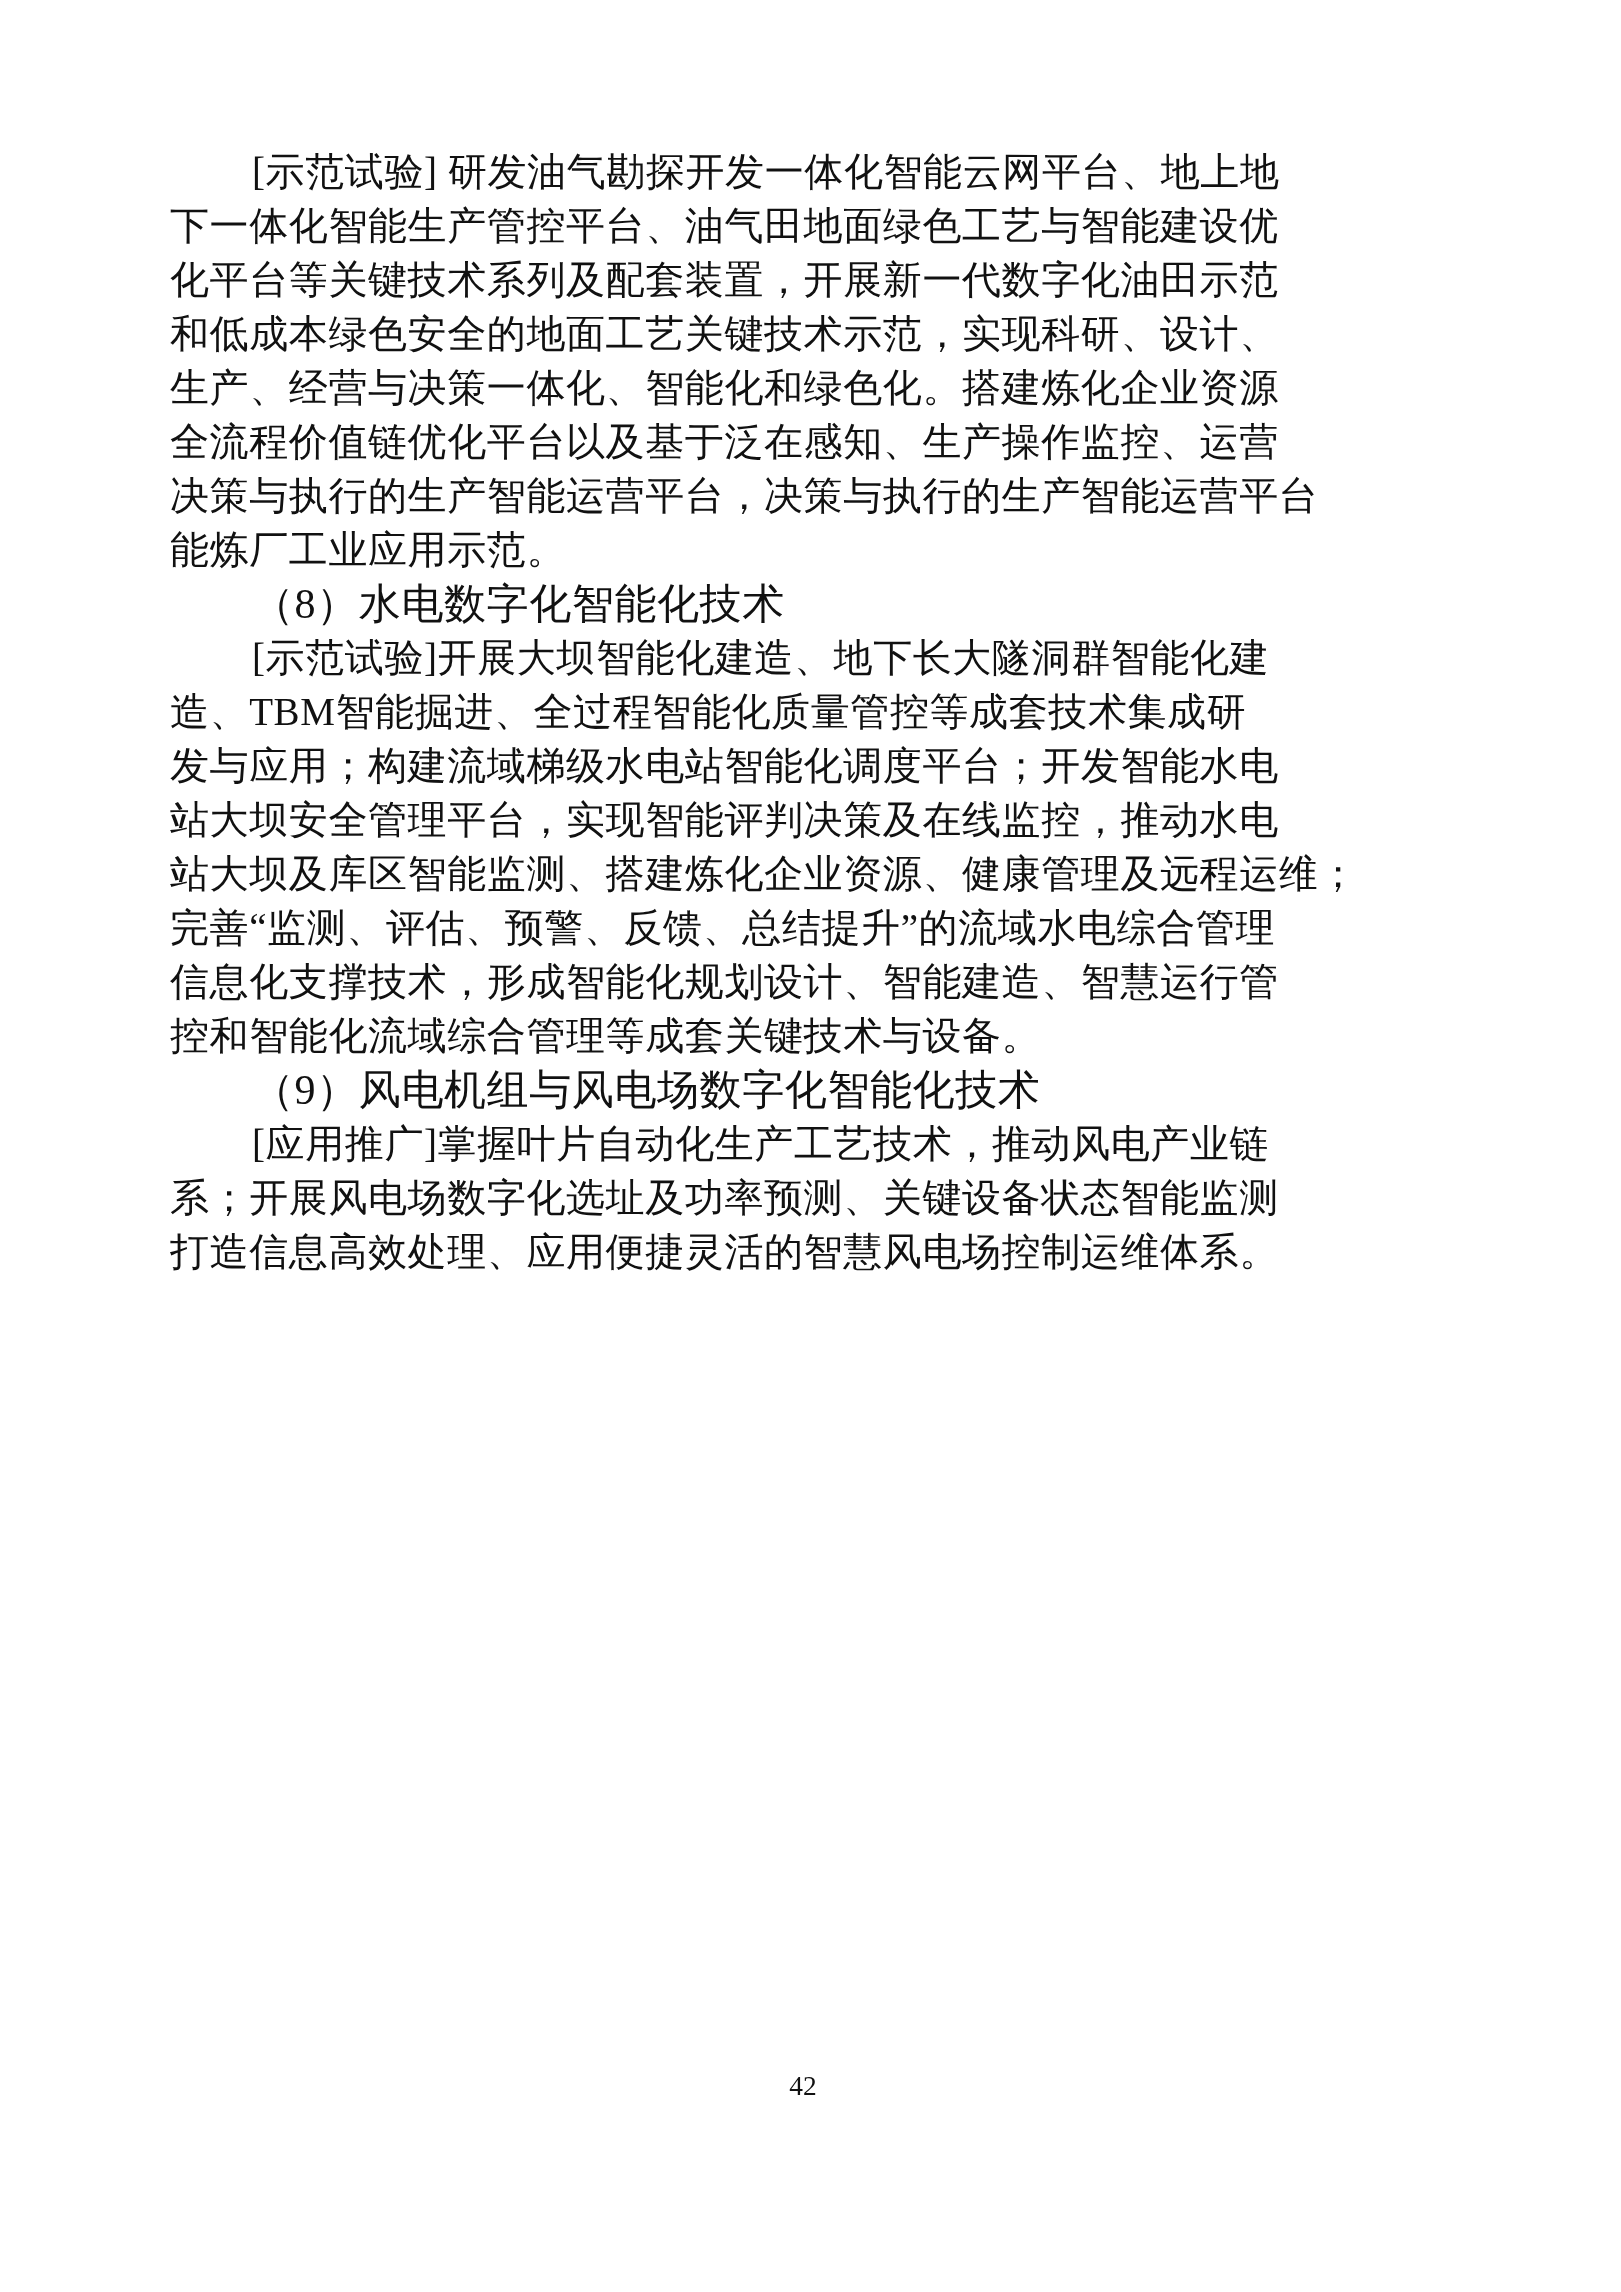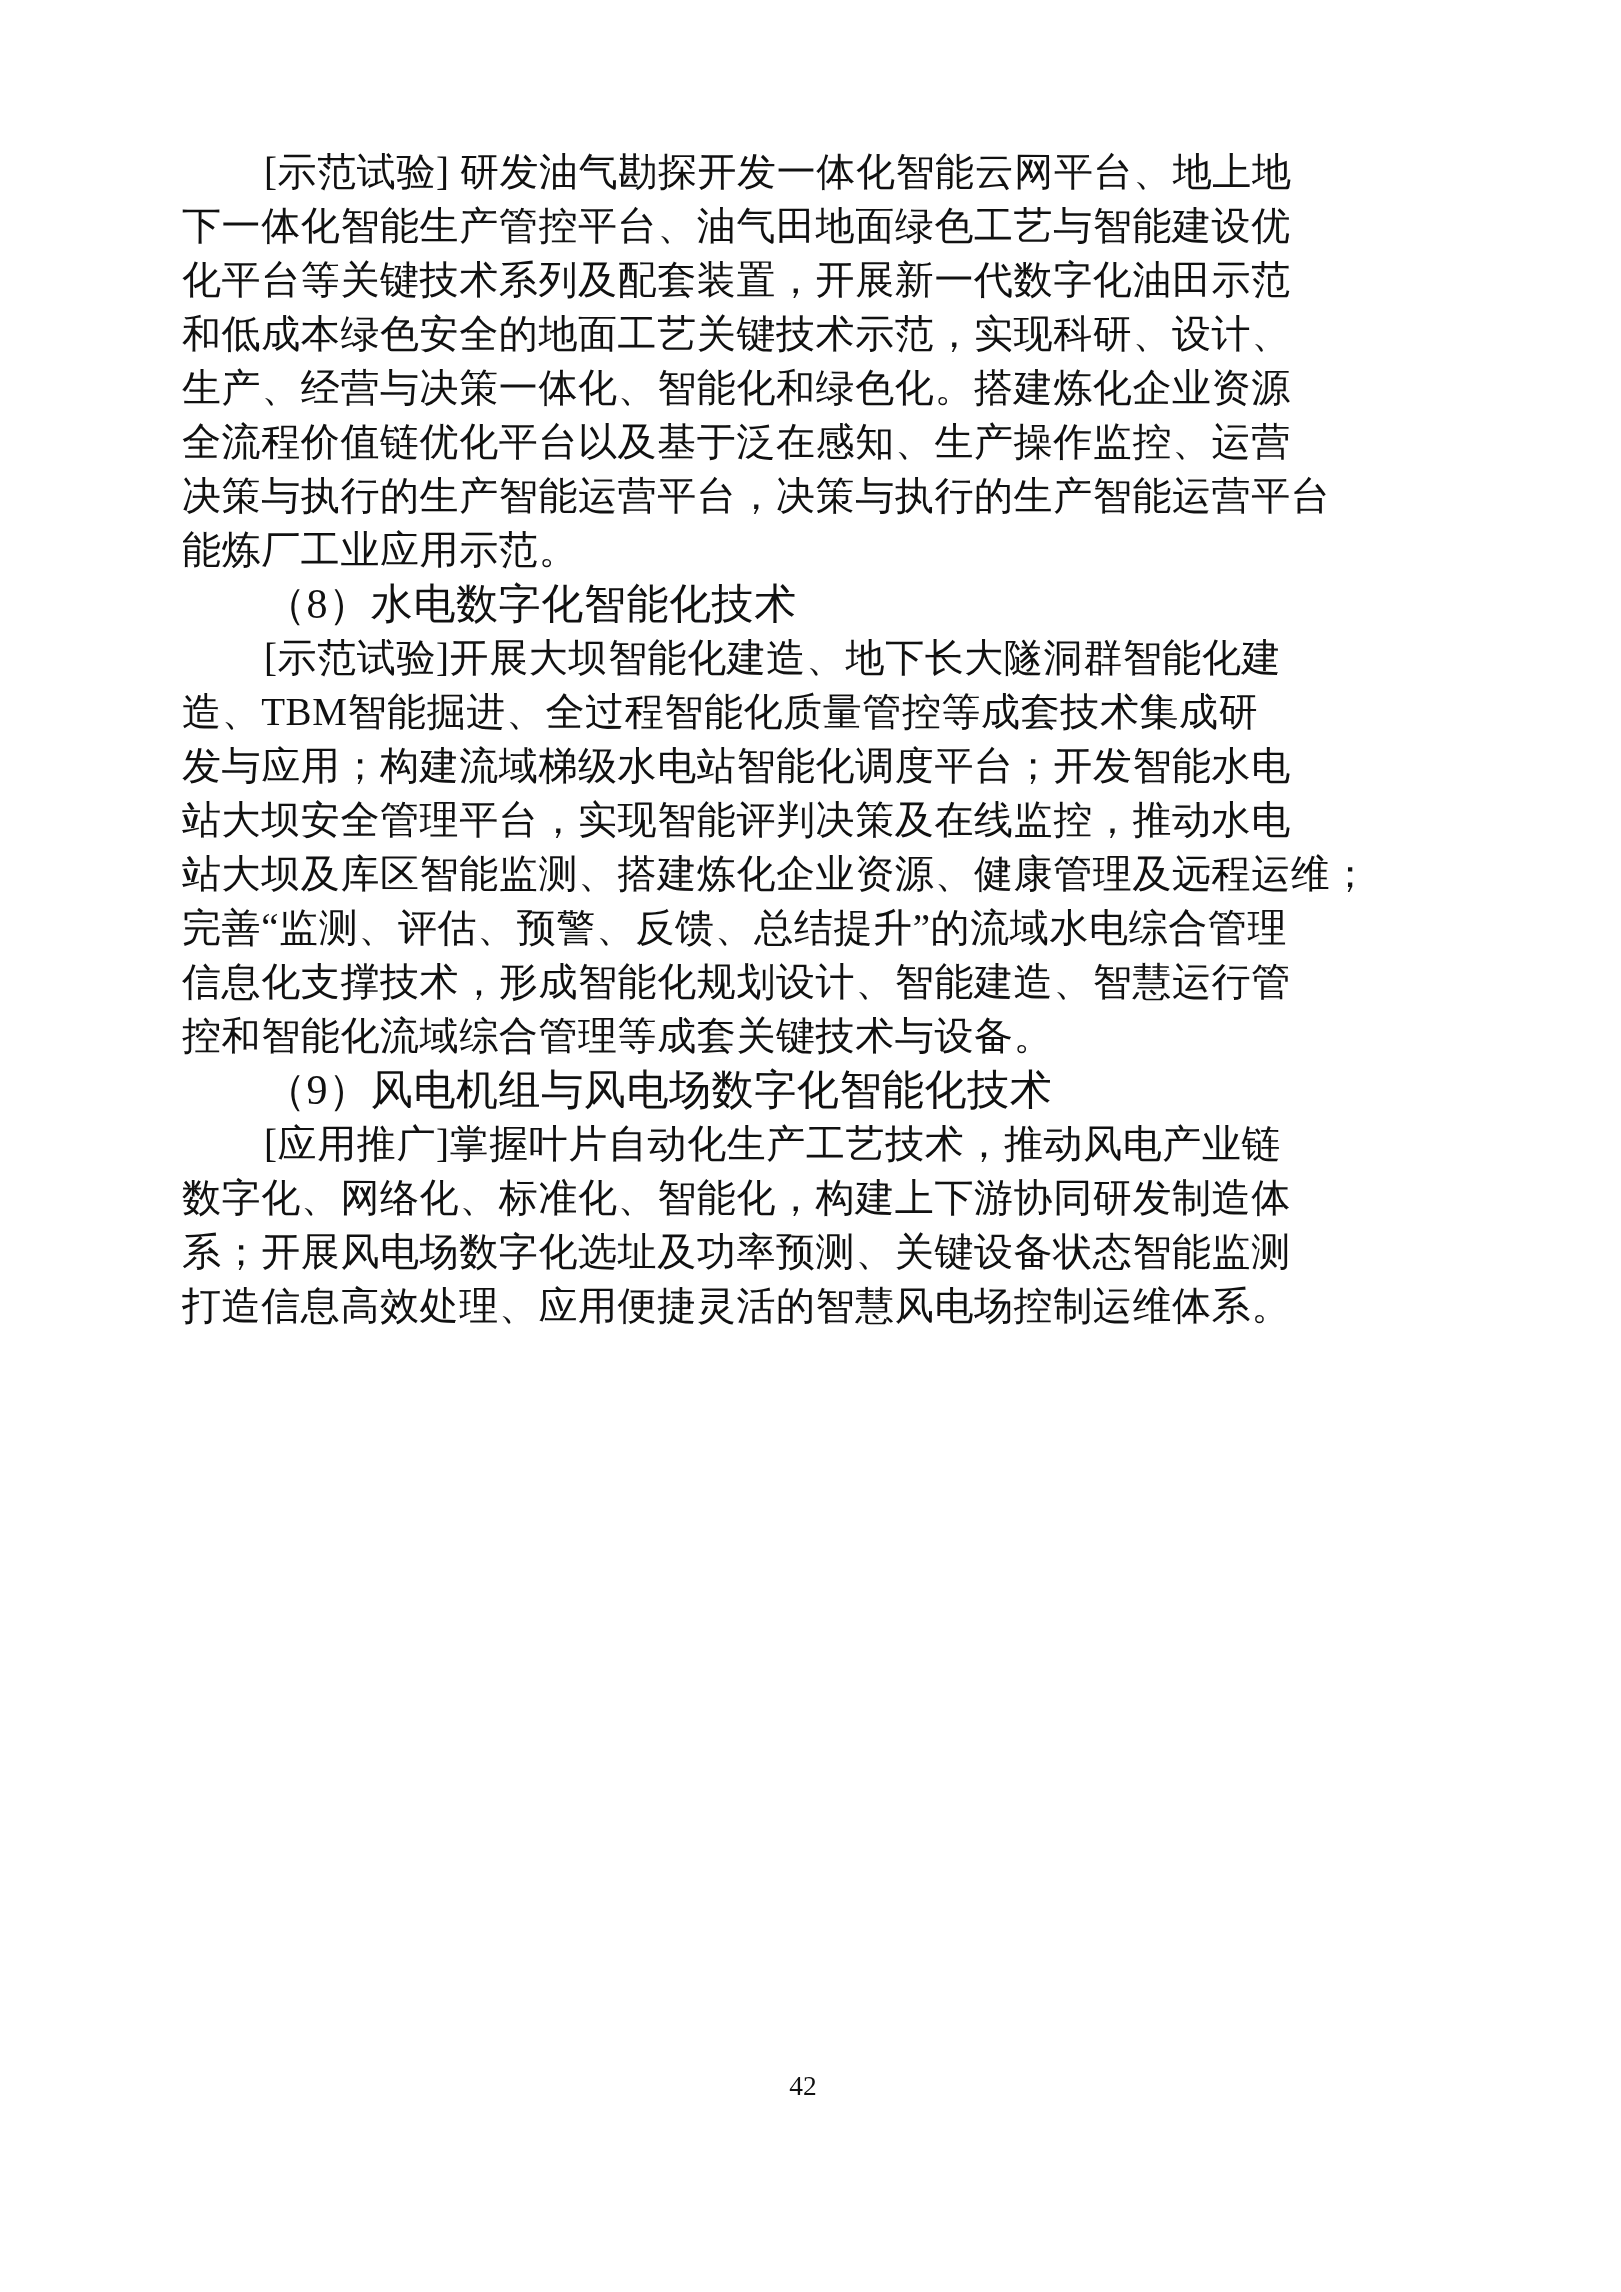--- a/index.html
+++ b/index.html
@@ -22,21 +22,21 @@
     box-sizing: border-box;
   }
   .content {
     position: absolute;
     left: 167px;
     top: 145px;
     width: 1274px;
   }
   
   .para {
-    margin: 0 0 0 15px;
+    margin: 0 0 0 3px;
     padding: 0;
   }
   .para + .para {
     margin-top: 0;
   }
   .line {
     display: block;
     font-size: 39px;
     line-height: 54px;
     letter-spacing: 0.6px;
@@ -102,21 +102,20 @@
       <span class="line">信息化支撑技术，形成智能化规划设计、智能建造、智慧运行管</span>
       <span class="line">控和智能化流域综合管理等成套关键技术与设备。</span>
     </div>
 
     <div class="para">
       <span class="heading-line">（9）风电机组与风电场数字化智能化技术</span>
     </div>
 
     <div class="para">
       <span class="line indent">[应用推广]掌握叶片自动化生产工艺技术，推动风电产业链</span>
-      <span class="line">数字化、网络化、标准化、智能化，构建上下游协同研发制造体</span>
       <span class="line">系；开展风电场数字化选址及功率预测、关键设备状态智能监测</span>
       <span class="line">打造信息高效处理、应用便捷灵活的智慧风电场控制运维体系。</span>
     </div>
 
   </div>
 
   <div class="page-number">42</div>
 
 </div>
 

